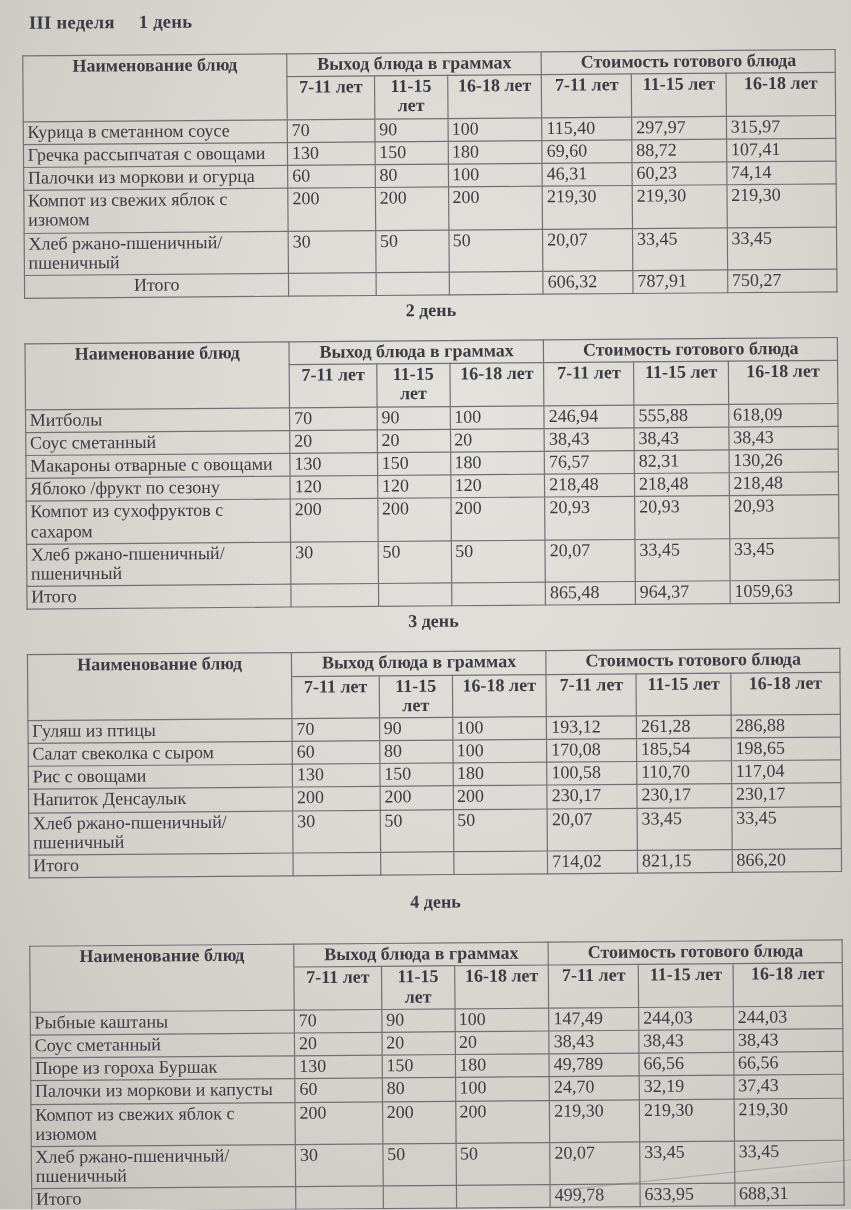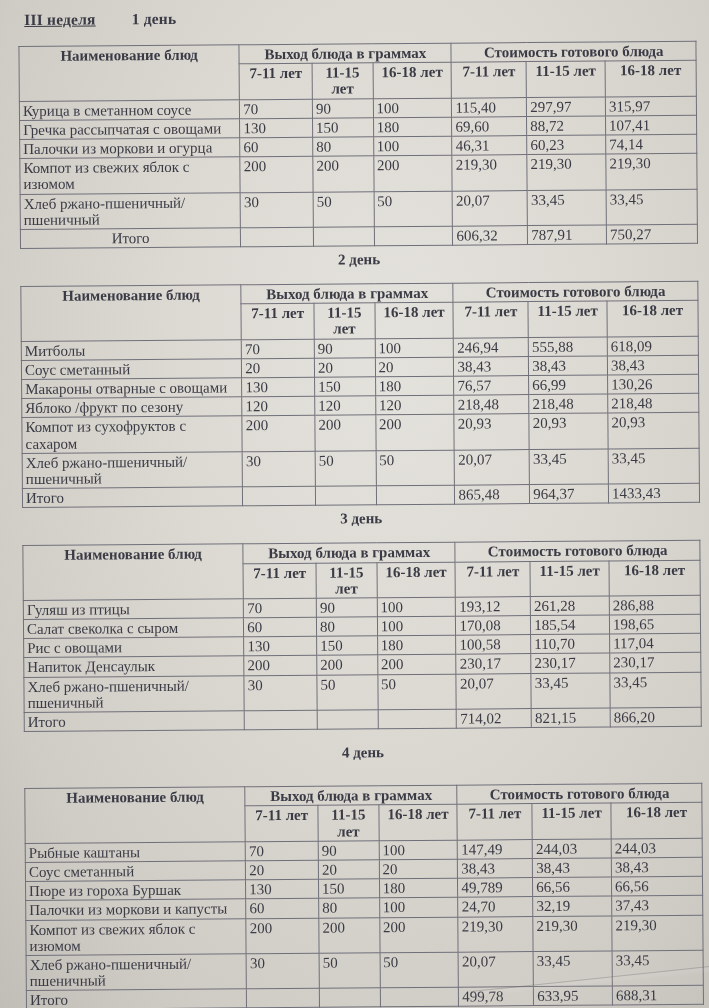--- a/index.html
+++ b/index.html
@@ -20,22 +20,21 @@
     transform: rotate(-0.45deg);
     transform-origin: 30px 500px;
   }
   .title-line {
     font-weight: bold;
     font-size: 15.5px;
     margin: 2px 0 17px 6px;
     letter-spacing: 0.2px;
   }
   .title-line .week {
-    margin-right: 36px;
-    text-decoration: underline;
+    margin-right: 20px;
   }
   table.menu {
     border-collapse: collapse;
     table-layout: fixed;
     width: 678px;
     background: transparent;
   }
   table.menu th, table.menu td {
     border: 1px solid #70707a;
     font-size: 15px;
@@ -221,21 +220,21 @@
             <td class="num-cell cost-cell">38,43</td>
             <td class="num-cell cost-cell">38,43</td>
             <td class="num-cell cost-cell">38,43</td>
           </tr>
           <tr>
             <td class="name-cell">Макароны отварные с овощами</td>
             <td class="num-cell">130</td>
             <td class="num-cell">150</td>
             <td class="num-cell">180</td>
             <td class="num-cell cost-cell">76,57</td>
-            <td class="num-cell cost-cell">66,99</td>
+            <td class="num-cell cost-cell">82,31</td>
             <td class="num-cell cost-cell">130,26</td>
           </tr>
           <tr>
             <td class="name-cell">Яблоко /фрукт по сезону</td>
             <td class="num-cell">120</td>
             <td class="num-cell">120</td>
             <td class="num-cell">120</td>
             <td class="num-cell cost-cell">218,48</td>
             <td class="num-cell cost-cell">218,48</td>
             <td class="num-cell cost-cell">218,48</td>
@@ -258,21 +257,21 @@
             <td class="num-cell cost-cell">33,45</td>
             <td class="num-cell cost-cell">33,45</td>
           </tr>
           <tr>
             <td class="name-cell">Итого</td>
             <td class="num-cell"></td>
             <td class="num-cell"></td>
             <td class="num-cell"></td>
             <td class="num-cell cost-cell">865,48</td>
             <td class="num-cell cost-cell">964,37</td>
-            <td class="num-cell cost-cell">1433,43</td>
+            <td class="num-cell cost-cell">1059,63</td>
           </tr>
         </tbody>
       </table>
       <div class="day-caption">3 день</div>
       <table class="menu">
         <colgroup>
           <col style="width: 218px;">
           <col style="width: 72px;">
           <col style="width: 60px;">
           <col style="width: 78px;">

